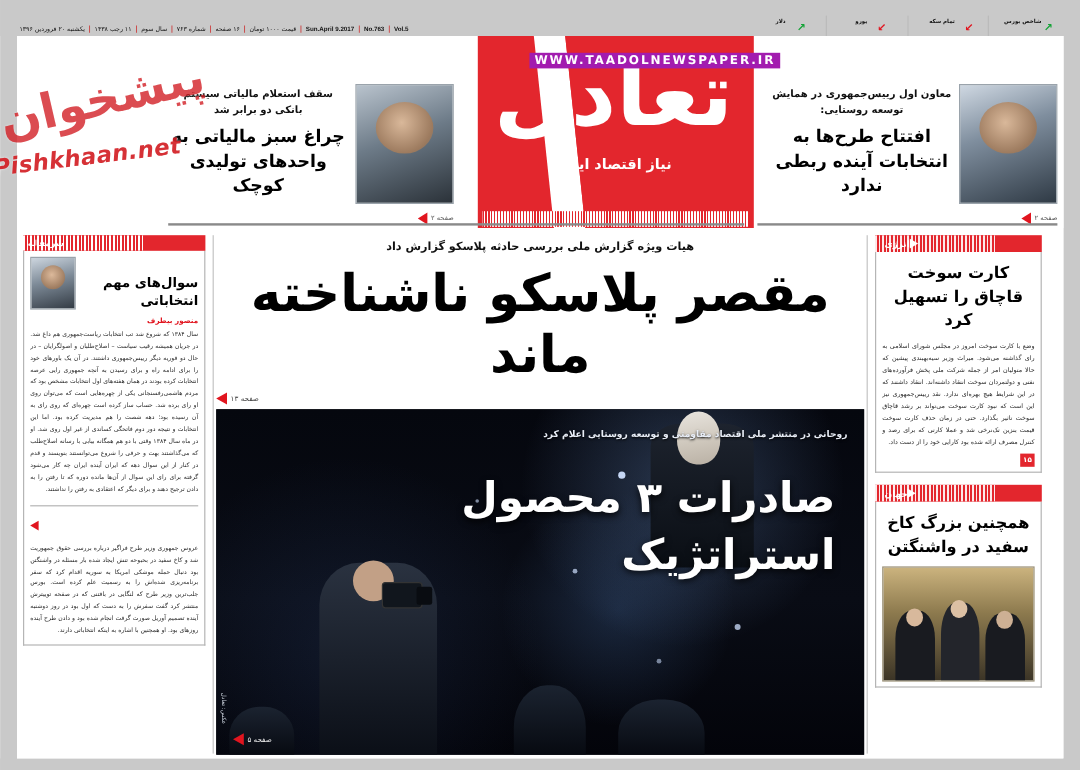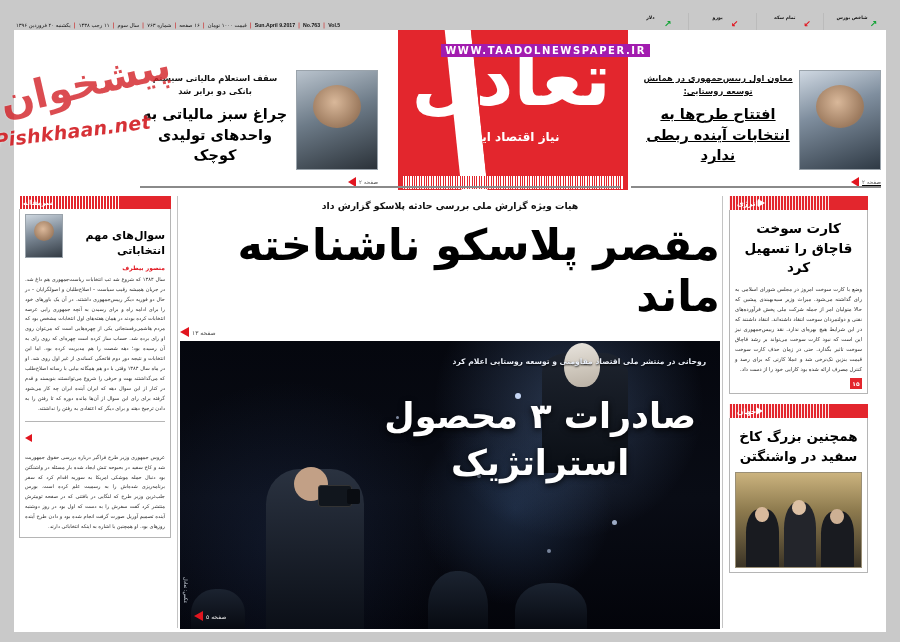--- a/index.html
+++ b/index.html
@@ -97,21 +97,21 @@
     background:repeating-linear-gradient(90deg,#e3262d 0,#e3262d 1px,#fff 1px,#fff 2.4px);
   }
   .site-url {
     position:absolute; right:236px; top:14px;
     color:#fff; font-size:10px; font-weight:bold; letter-spacing:1.6px;
     direction:ltr; background:#a21caf; padding:1px 4px;
   }
   
   .mh-block { position:absolute; top:40px; width:238px; }
   .mh-left { left:126px; }
-  .mh-right { right:5px;text-decoration:underline; }
+  .mh-right { right:5px; }
   .mh-inner { display:flex; flex-direction:row-reverse; gap:6px; }
   .mh-photo {
     width:82px; height:100px; flex:none;
     background:linear-gradient(160deg,#b9c3cd,#6d7b88 45%,#2b3239);
     border:1px solid #9aa3ab; position:relative; overflow:hidden;
   }
   .mh-photo.p2 { background:linear-gradient(160deg,#cfd8e2,#7f8e9e 40%,#2f3a45); }
   .mh-photo::after{
     content:""; position:absolute; left:20%; top:14%;
     width:60%; height:44%; border-radius:50%;
@@ -175,21 +175,21 @@
     width:12px; height:11px; background:#e3262d; color:#fff;
     font-size:6px; font-weight:bold; display:flex; align-items:center;
     justify-content:center; margin-top:4px;
   }
   
   .kicker-c {
     text-align:center; direction:rtl; font-size:9.4px; font-weight:bold;
     color:#111; margin-top:8px;
   }
   .headline-c {
-    text-align:right; direction:rtl; font-weight:bold; color:#000;
+    text-align:center; direction:rtl; font-weight:bold; color:#000;
     font-size:43px; line-height:1.18; margin-top:9px; letter-spacing:-1px;
   }
   .page-chip {
     display:flex; flex-direction:row-reverse; align-items:center; gap:3px;
     margin:6px 0 4px 0;
   }
   .page-chip .tri {
     width:0; height:0; border-top:5px solid transparent;
     border-bottom:5px solid transparent; border-right:9px solid #e1151f;
   }
@@ -240,21 +240,21 @@
     background:linear-gradient(170deg,#e8e4de,#cfc8bd 55%,#b9b0a4);
   }
   .photo-cap {
     position:absolute; right:14px; top:16px; direction:rtl;
     color:#e9eef7; font-size:7.6px; font-weight:600;
     text-shadow:0 1px 2px #000;
   }
   .photo-title {
     position:absolute; right:24px; top:52px; direction:rtl;
     color:#fff; font-weight:bold; font-size:35px; line-height:1.32;
-    text-shadow:0 2px 6px rgba(0,0,0,.85); text-align:center;
+    text-shadow:0 2px 6px rgba(0,0,0,.85); text-align:right;
   }
   .photo-more {
     position:absolute; left:14px; bottom:8px;
     display:flex; flex-direction:row-reverse; align-items:center; gap:3px;
   }
   .photo-more .tri {
     width:0; height:0; border-top:5px solid transparent;
     border-bottom:5px solid transparent; border-right:9px solid #e1151f;
   }
   .photo-more .lbl { font-size:6px; color:#eee; direction:rtl; }

